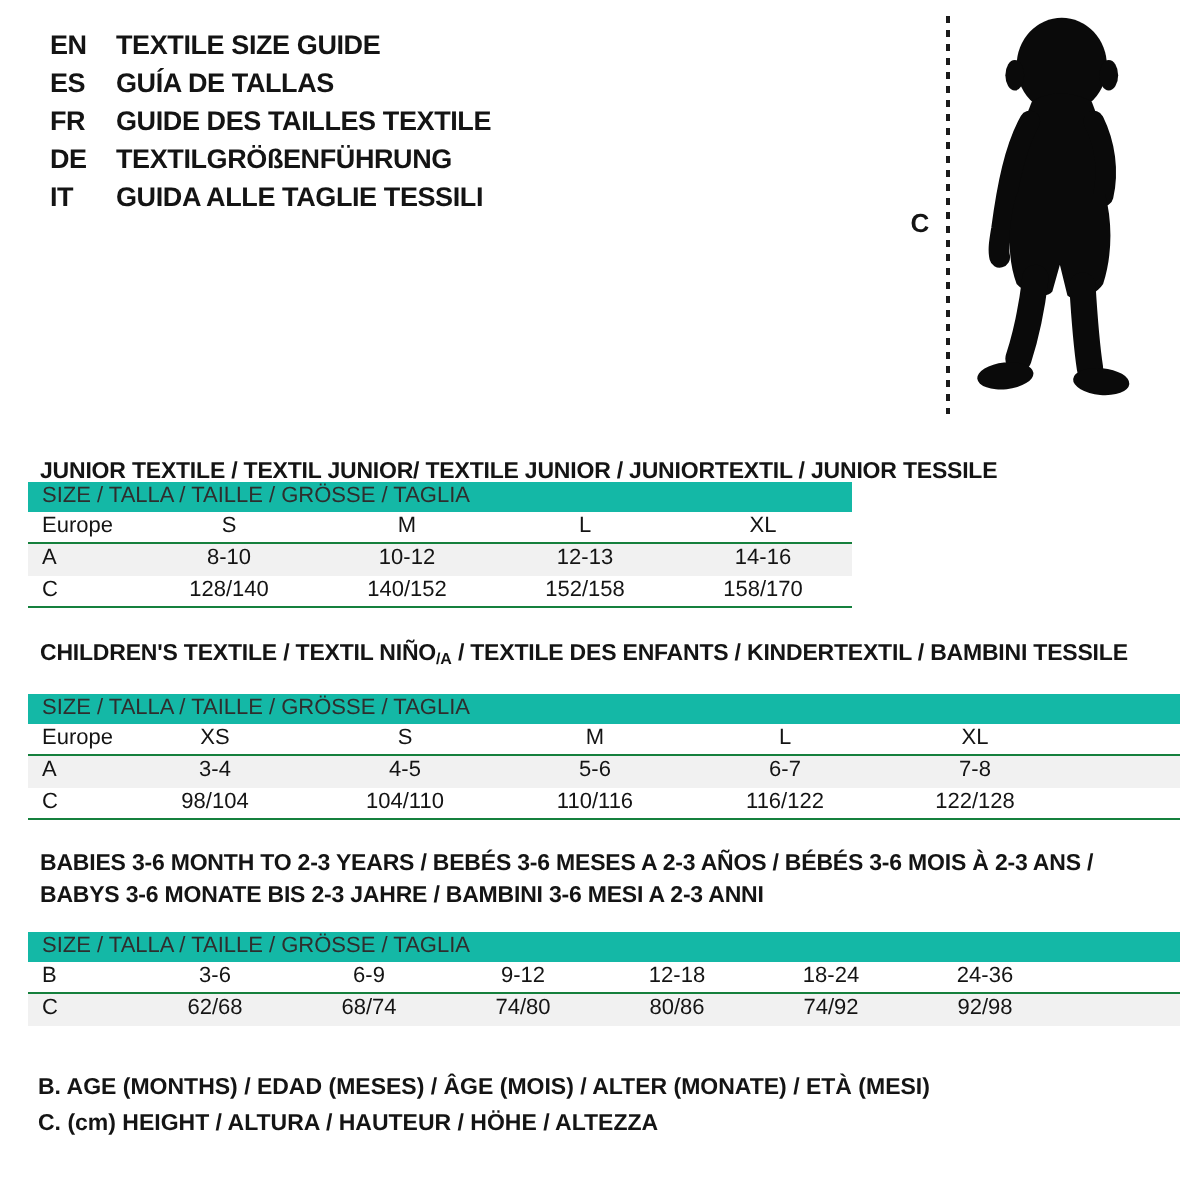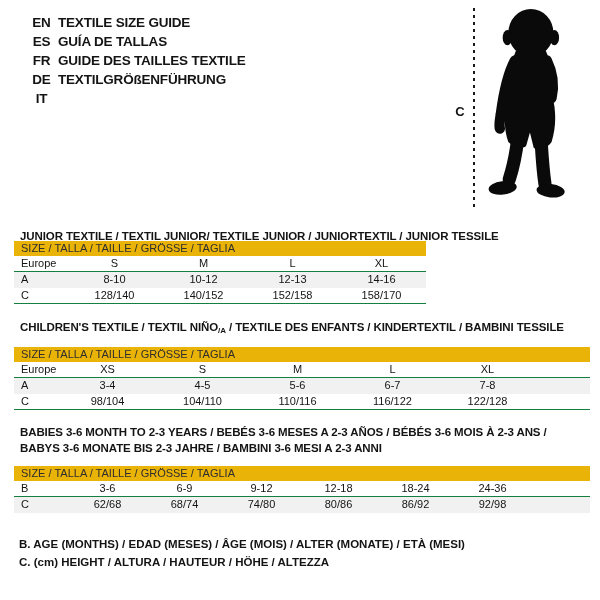--- a/index.html
+++ b/index.html
@@ -7,21 +7,21 @@
   body { font-family: "Liberation Sans", sans-serif; color: #141414; }
   .page {
     position: relative;
     width: 600px;
     height: 600px;
     background: #ffffff;
     overflow: hidden;
   }
 
   
-  .lang-block { position: absolute; left: 25px; top: 13px; text-align: center; }
+  .lang-block { position: absolute; left: 25px; top: 13px; }
   .lang-row { display: flex; line-height: 19px; font-size: 13.5px; font-weight: 700; letter-spacing: -0.2px; }
   .lang-code { width: 33px; flex: 0 0 33px; }
   .lang-title { white-space: nowrap; }
 
   
   .measure-line {
     position: absolute; left: 473px; top: 8px; width: 2px; height: 199px;
     background: repeating-linear-gradient(to bottom, #1a1a1a 0 3.5px, transparent 3.5px 7px);
   }
   .measure-label {
@@ -41,21 +41,21 @@
   .sub-part { font-size: 8px; vertical-align: -2px; }
 
   
   .size-table { position: absolute; left: 14px; font-size: 11px; }
   .table-junior  { top: 241px; width: 412px; }
   .table-children{ top: 347px; width: 576px; }
   .table-babies  { top: 466px; width: 576px; }
 
   .thead {
     height: 15px; line-height: 15px;
-    background: #eab308; color: #2e2e2e;
+    background: #14b8a6; color: #2e2e2e;
     padding-left: 7px; white-space: nowrap;
   }
   .tr { display: grid; height: 16px; line-height: 15px; border-bottom: 1px solid #15803d; }
   .tr.shaded { background: #f1f1f1; border-bottom: 1px solid #f1f1f1; }
   .table-junior  .tr { grid-template-columns: 56px repeat(4, 89px); }
   .table-children .tr { grid-template-columns: 46px repeat(5, 95px) auto; }
   .table-babies  .tr { grid-template-columns: 55px repeat(6, 77px) auto; }
   .td { text-align: center; overflow: hidden; }
   .td.label { text-align: left; padding-left: 7px; }
 
@@ -80,20 +80,21 @@
     <div class="lang-row">
       <span class="lang-code">FR</span>
       <span class="lang-title">GUIDE DES TAILLES TEXTILE</span>
     </div>
     <div class="lang-row">
       <span class="lang-code">DE</span>
       <span class="lang-title">TEXTILGRÖßENFÜHRUNG</span>
     </div>
     <div class="lang-row">
       <span class="lang-code">IT</span>
+      <span class="lang-title">GUIDA ALLE TAGLIE TESSILI</span>
     </div>
   </div>
 
   <div class="measure-line"></div>
   <div class="measure-label">C</div>
   <svg class="baby-svg" width="94" height="201" viewBox="0 0 100 210" preserveAspectRatio="none">
     <g fill="#0a0a0a" stroke="none">
       <ellipse cx="52" cy="27" rx="24" ry="25"></ellipse>
       <ellipse cx="27" cy="32" rx="5" ry="8"></ellipse>
       <ellipse cx="77" cy="32" rx="5" ry="8"></ellipse>
@@ -181,21 +182,21 @@
       <div class="td">18-24</div>
       <div class="td">24-36</div>
       <div class="td"></div>
     </div>
     <div class="tr shaded">
       <div class="td label">C</div>
       <div class="td">62/68</div>
       <div class="td">68/74</div>
       <div class="td">74/80</div>
       <div class="td">80/86</div>
-      <div class="td">86/92</div>
+      <div class="td">74/92</div>
       <div class="td">92/98</div>
       <div class="td"></div>
     </div>
   </div>
 
   <div class="footnotes">
     <div class="footnote-line">B. AGE (MONTHS) / EDAD (MESES) / ÂGE (MOIS) / ALTER (MONATE) / ETÀ (MESI)</div>
     <div class="footnote-line">C. (cm) HEIGHT / ALTURA / HAUTEUR / HÖHE / ALTEZZA</div>
   </div>
 

